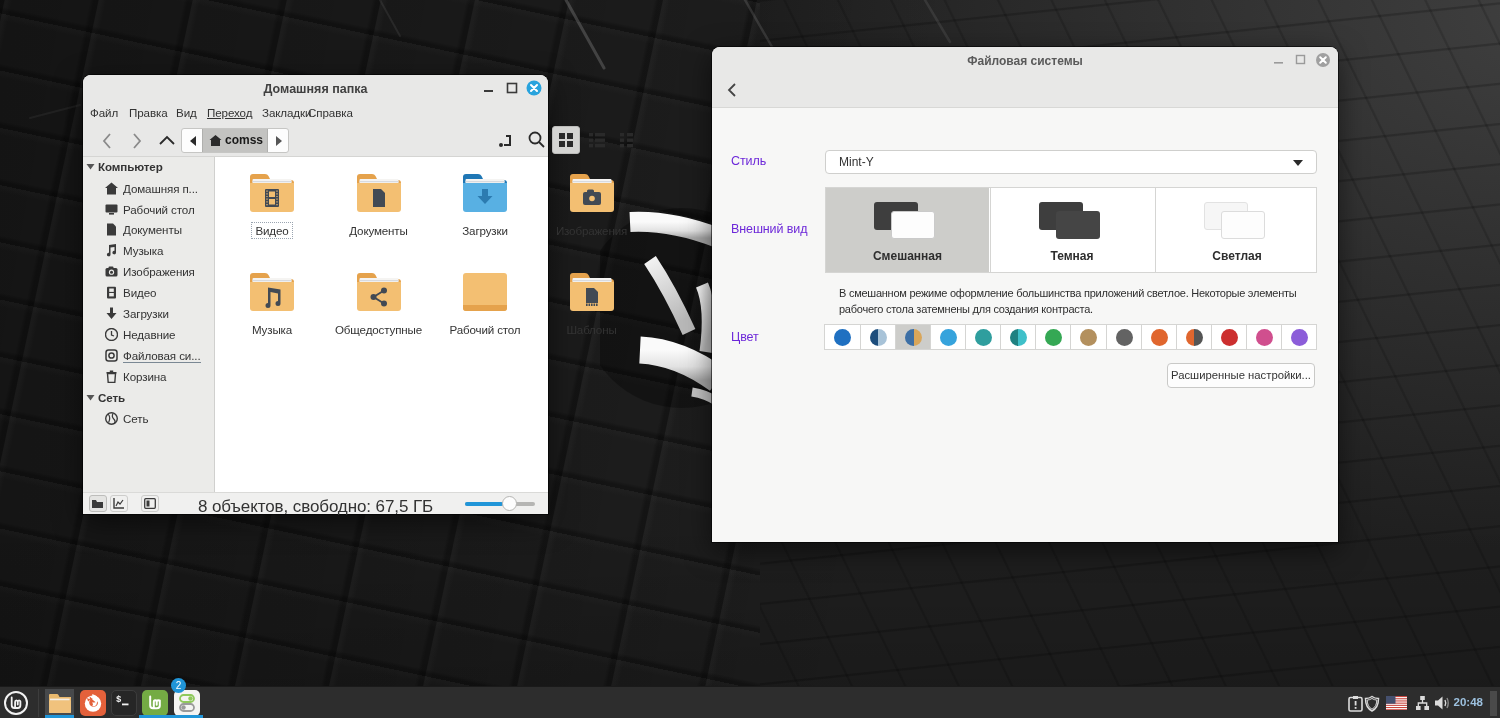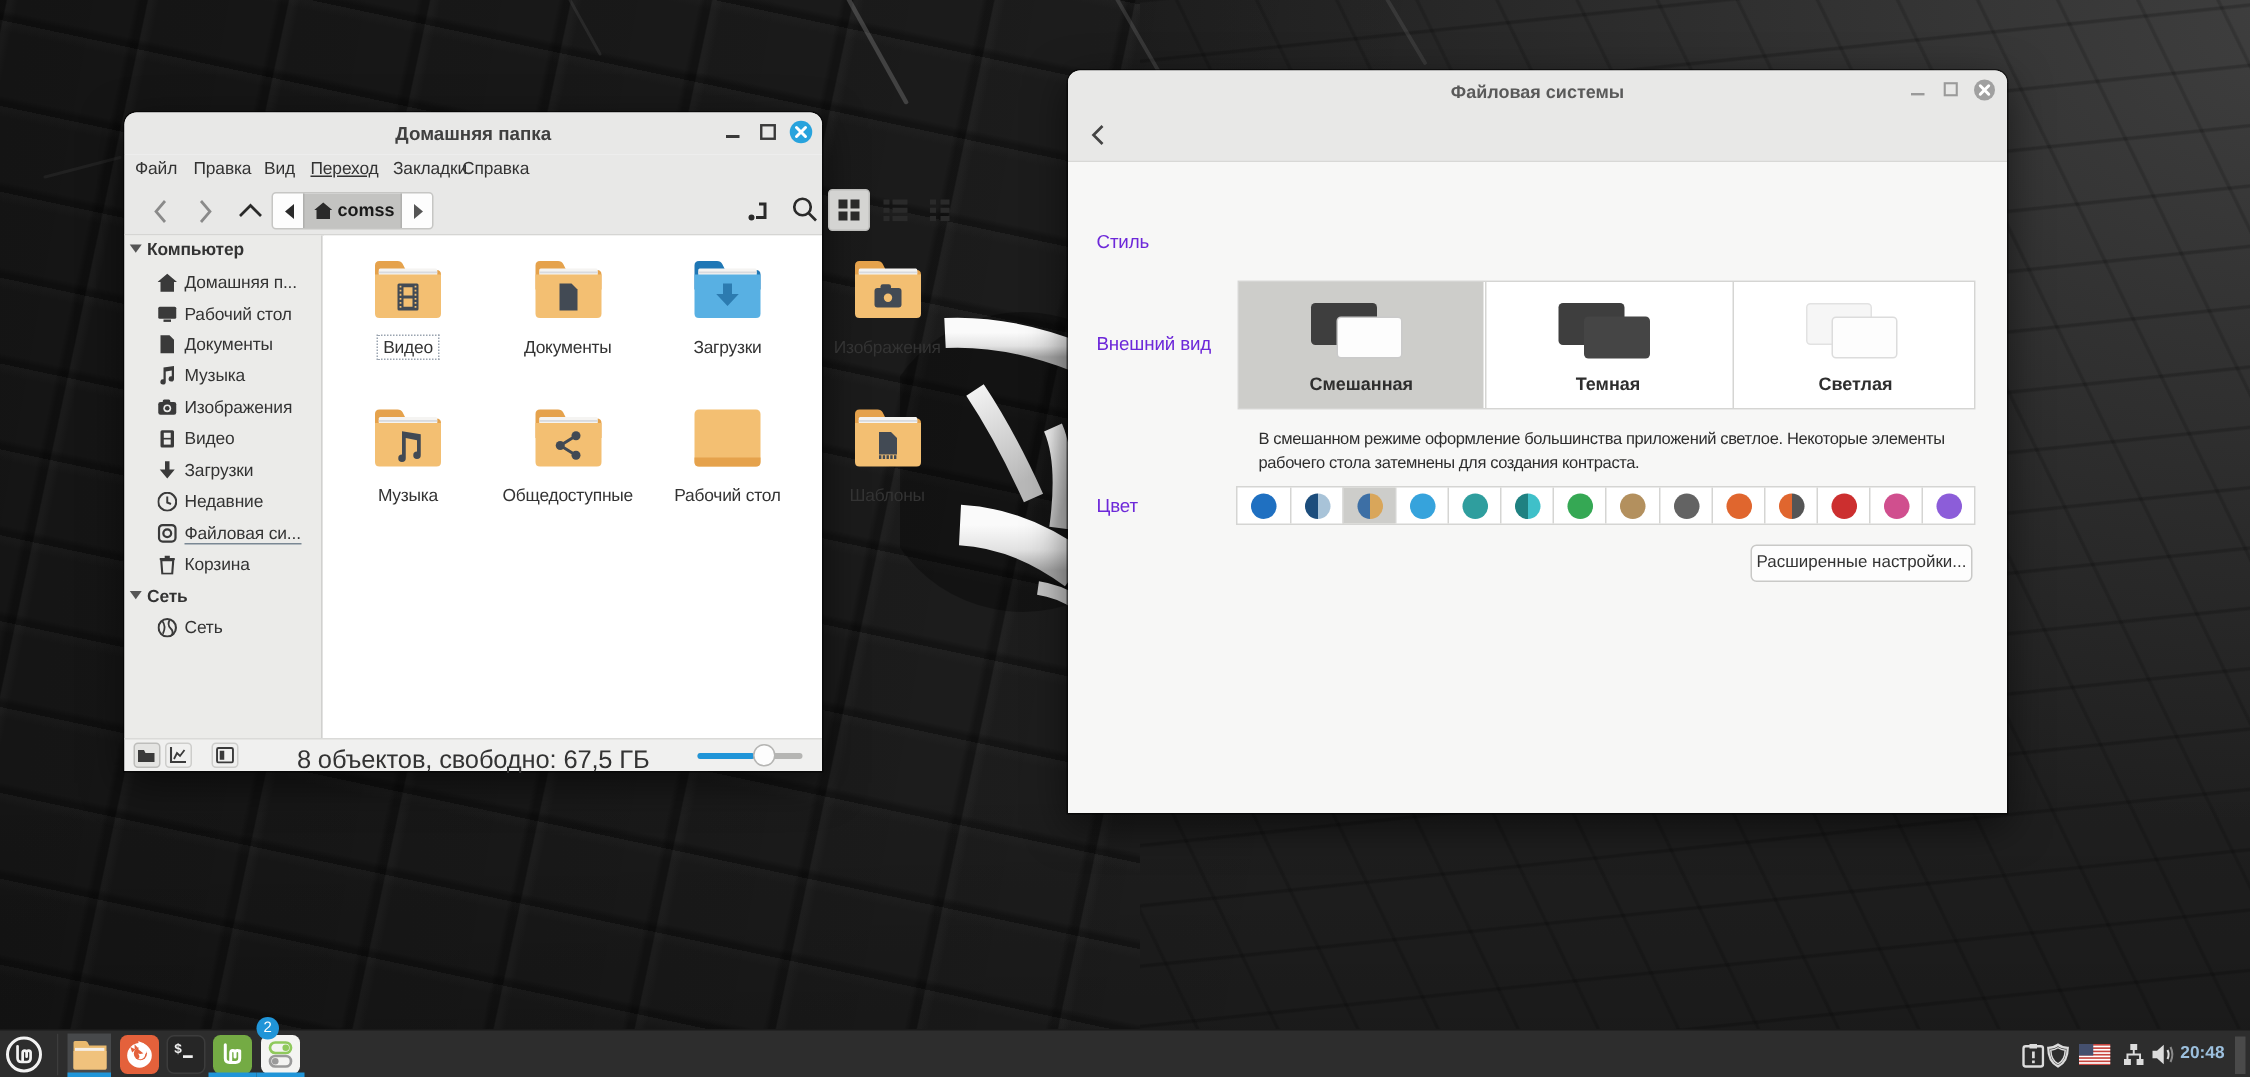--- a/index.html
+++ b/index.html
@@ -356,20 +356,26 @@
         </svg></div>
     <div class="tbtn" style="right:4px;"><svg width="22" height="28">
           <circle cx="11" cy="13" r="7" fill="#a0a0a0"></circle>
           <path d="M 8.2,10.2 L 13.8,15.8 M 13.8,10.2 L 8.2,15.8" stroke="#fff" stroke-width="2" stroke-linecap="round"></path>
         </svg></div>
     <svg style="position:absolute;left:13px;top:35px;" width="16" height="16">
         <path d="M 10,2 L 4,8 L 10,14" stroke="#444" stroke-width="1.8" fill="none"></path>
       </svg>
   </div>
   <div class="label" style="left:19px;top:107px;">Стиль</div>
+  <div id="dropdown">
+    <div style="position:absolute;left:13px;top:4px;">Mint-Y</div>
+    <svg style="position:absolute;right:12px;top:8px;" width="12" height="8">
+        <path d="M 1,1 L 11,1 L 6,7 Z" fill="#2a2a2a"></path>
+      </svg>
+  </div>
   <div class="label" style="left:19px;top:175px;">Внешний вид</div>
   <div id="cards">
     <div class="card" style="left:0;background:#cdcdca;">
       <div class="thumb" style="left:48px;top:14px;background:#3e3e3e;"></div>
       <div class="thumb" style="left:65px;top:23px;background:#fdfdfd;border:1px solid #cacaca;"></div>
       <div class="cardlabel">Смешанная</div>
     </div>
     <div class="card" style="left:164px;border-left:1px solid #d5d5d3;">
       <div class="thumb" style="left:48px;top:14px;background:#3e3e3e;"></div>
       <div class="thumb" style="left:65px;top:23px;background:#454545;"></div>

